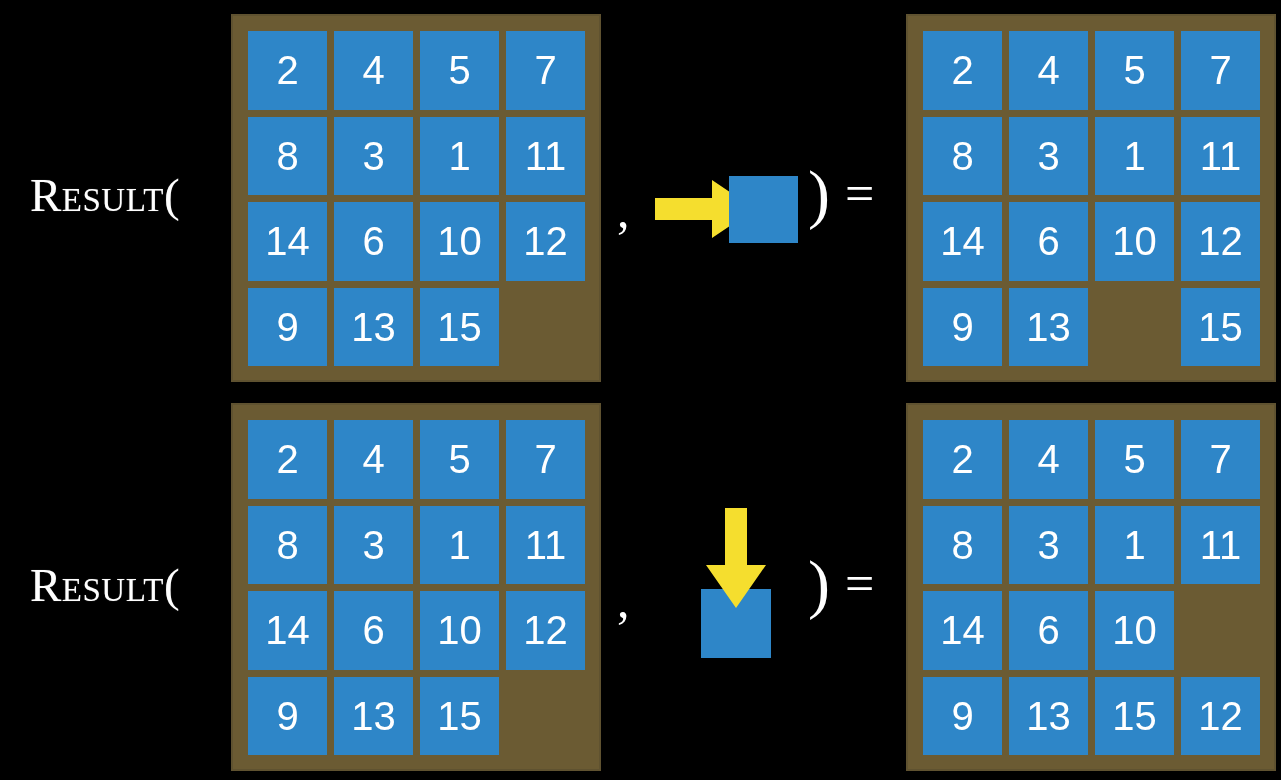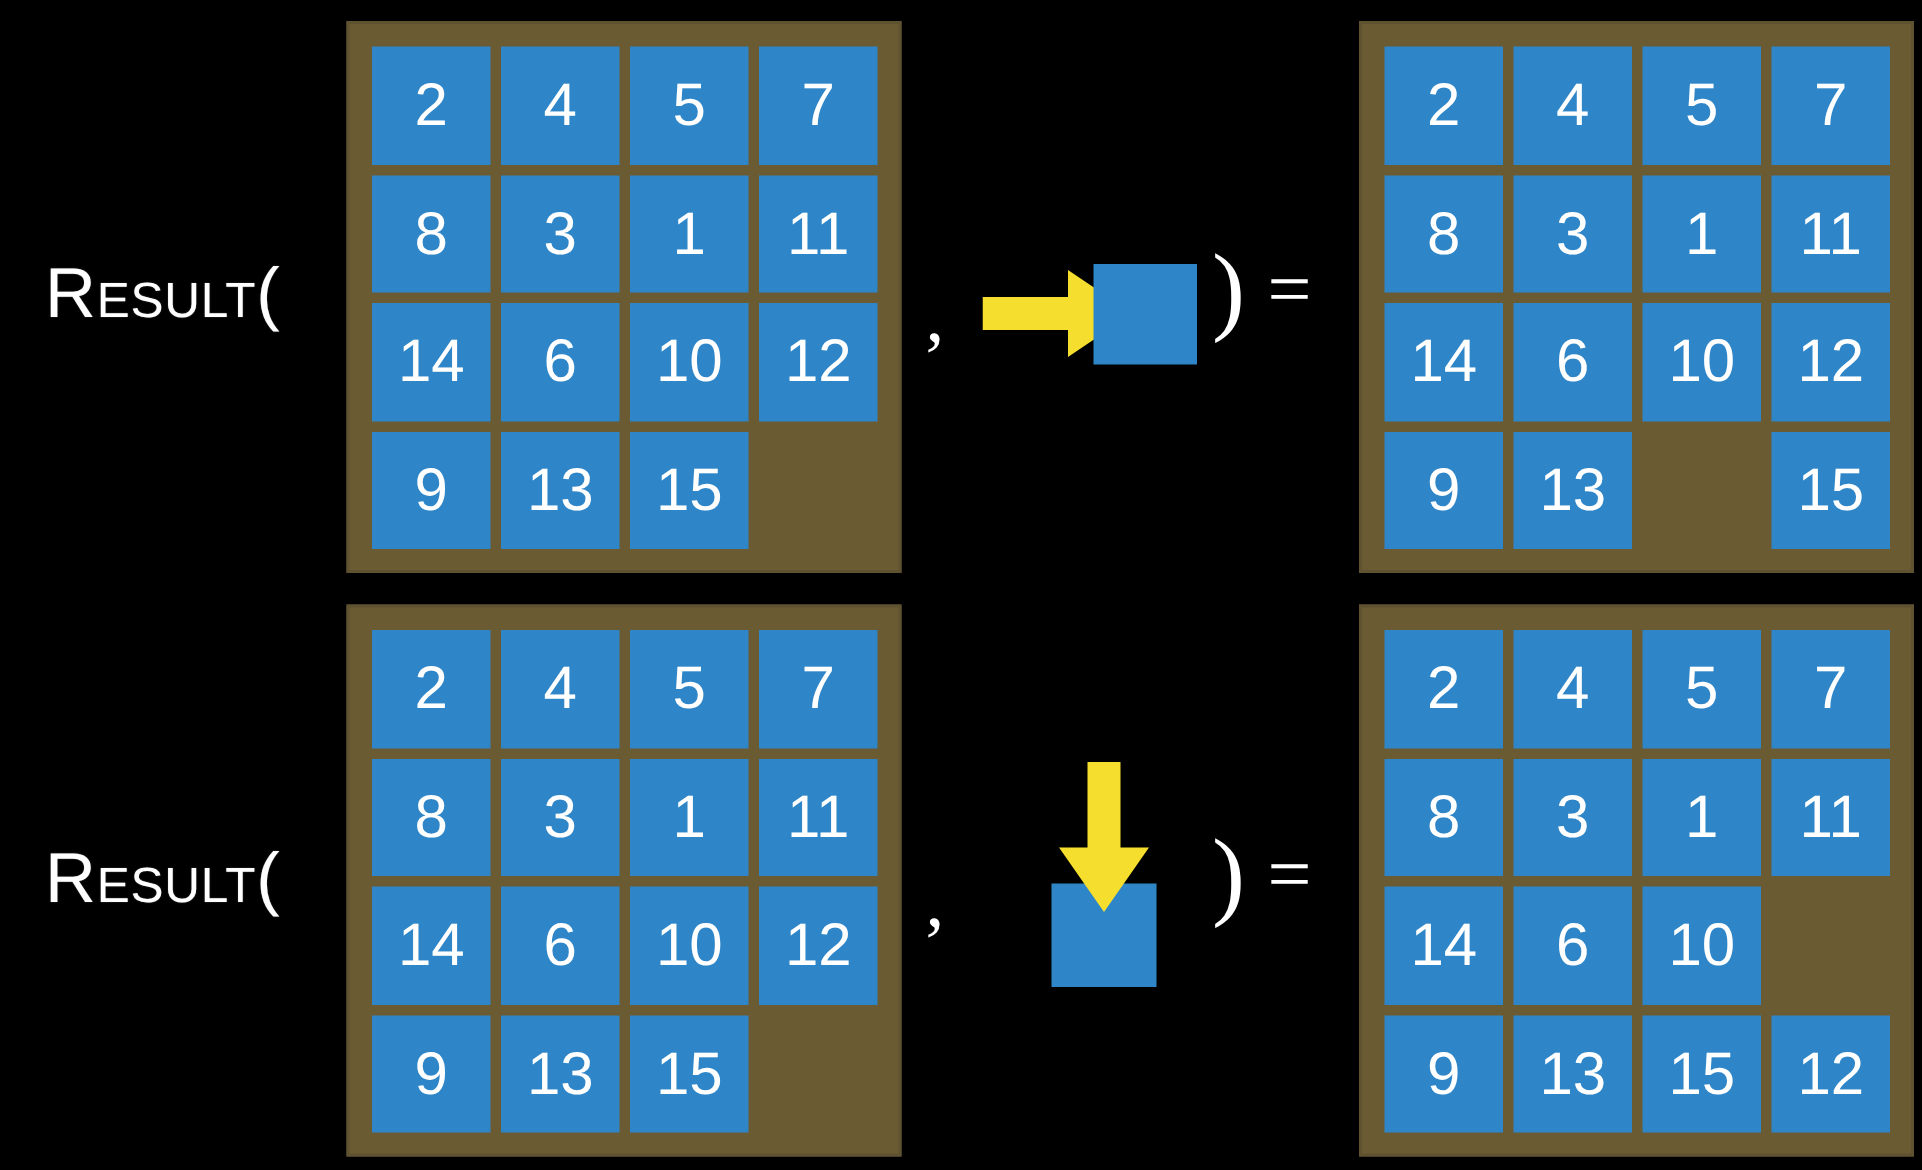--- a/index.html
+++ b/index.html
@@ -30,21 +30,21 @@
   .row.row-top    { top: 0px; }
   .row.row-bottom { top: 390px; }
 
   
   .result-label {
     position: absolute;
     left: 30px;
     top: 50%;
     transform: translateY(-50%);
     color: #ffffff;
-    font-family: Liberation Sans, sans-serif;
+    font-family: Liberation Serif, serif;
     font-size: 47px;
     font-variant: small-caps;
     letter-spacing: 0.5px;
     white-space: nowrap;
     line-height: 1;
     text-shadow: 0 0 1px rgba(255,255,255,0.35);
   }
 
   
   .glyph {

